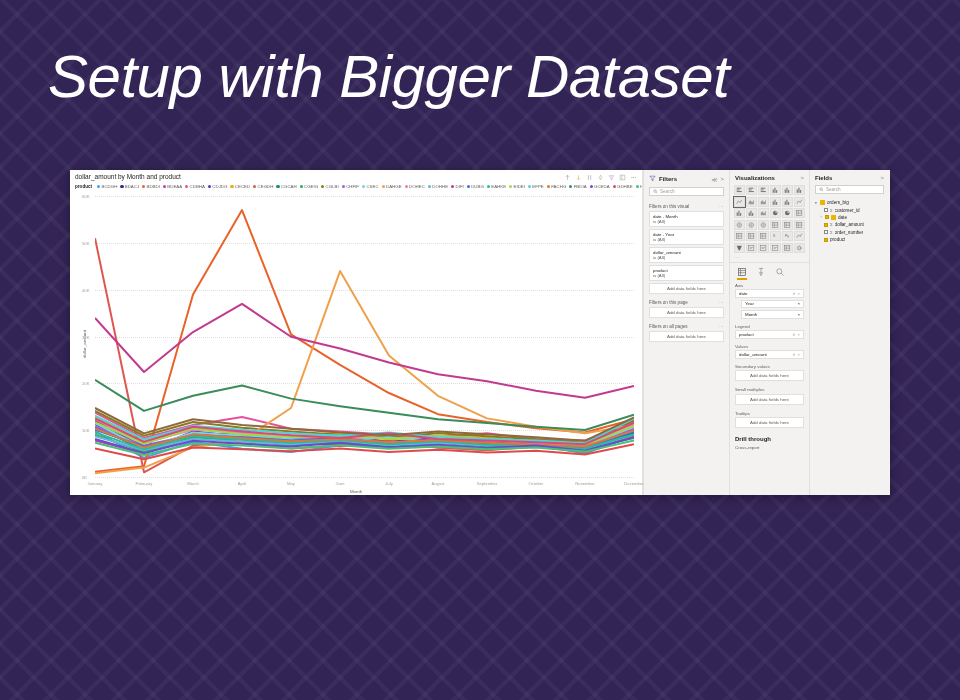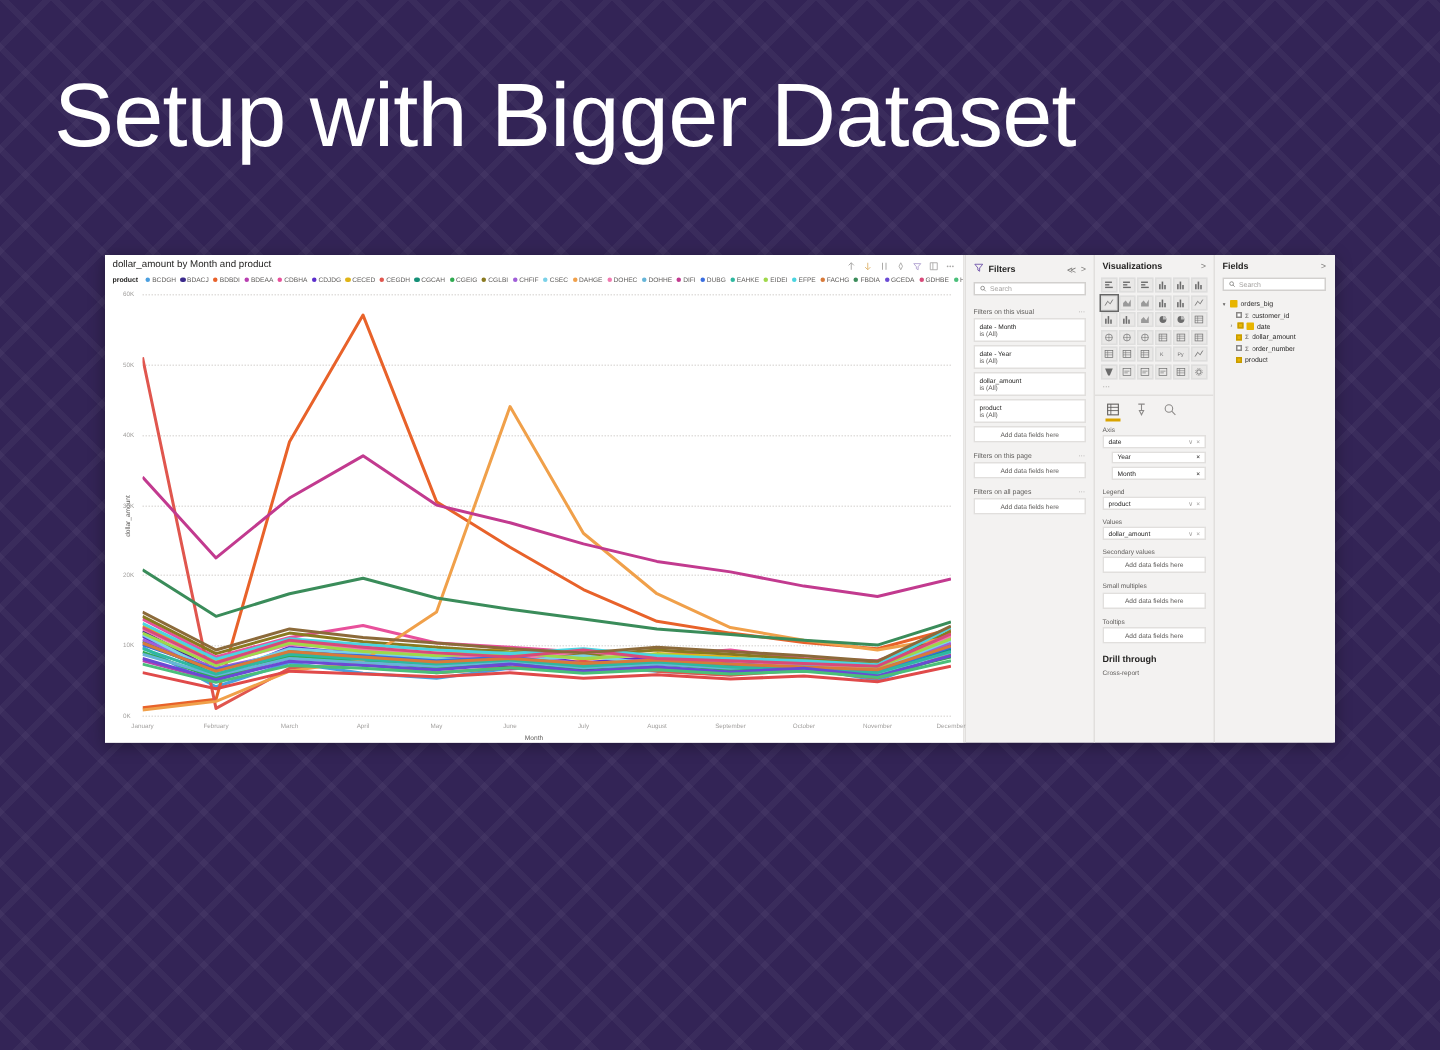--- a/index.html
+++ b/index.html
@@ -9,27 +9,28 @@
     background-color: #332456;
     background-image:
       repeating-linear-gradient(45deg, rgba(255,255,255,.035) 0 4px, transparent 4px 24px),
       repeating-linear-gradient(-45deg, rgba(255,255,255,.035) 0 4px, transparent 4px 24px);
     background-size: 34px 34px, 34px 34px;
     position: relative;
   }
 
   
   .slide-title {
-    position: absolute; left: 36px; top: 44px;
+    position: absolute; left: 48px; top: 44px;
     color: #ffffff;
     font-size: 60px;
     font-weight: 400;
     letter-spacing: -0.5px;
     line-height: 1.1;
     white-space: nowrap;
+    font-style: italic;
   }
 
   
   .pbi-window {
     position: absolute; left: 70px; top: 170px;
     width: 820px; height: 325px;
     background: #f3f2f1;
     display: flex;
     box-shadow: 0 2px 10px rgba(0,0,0,.35);
     font-size: 5px;

